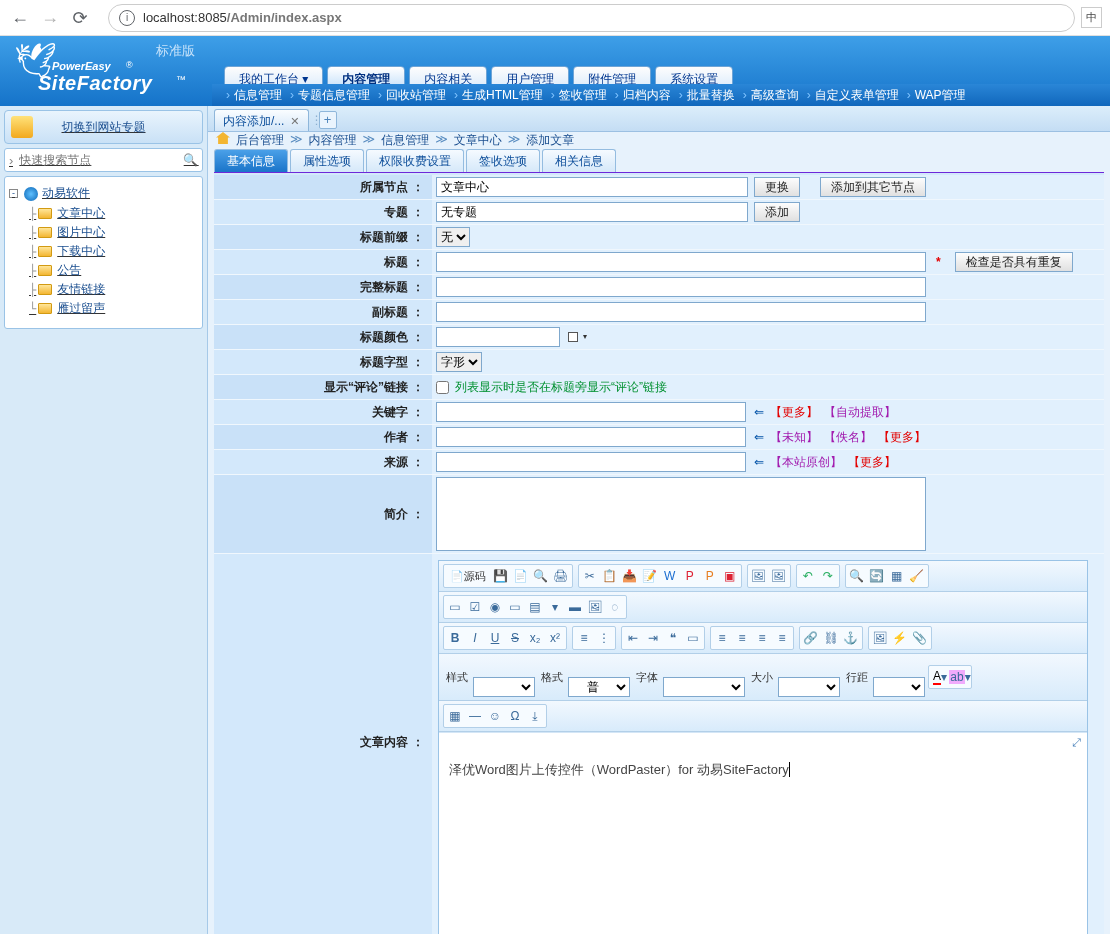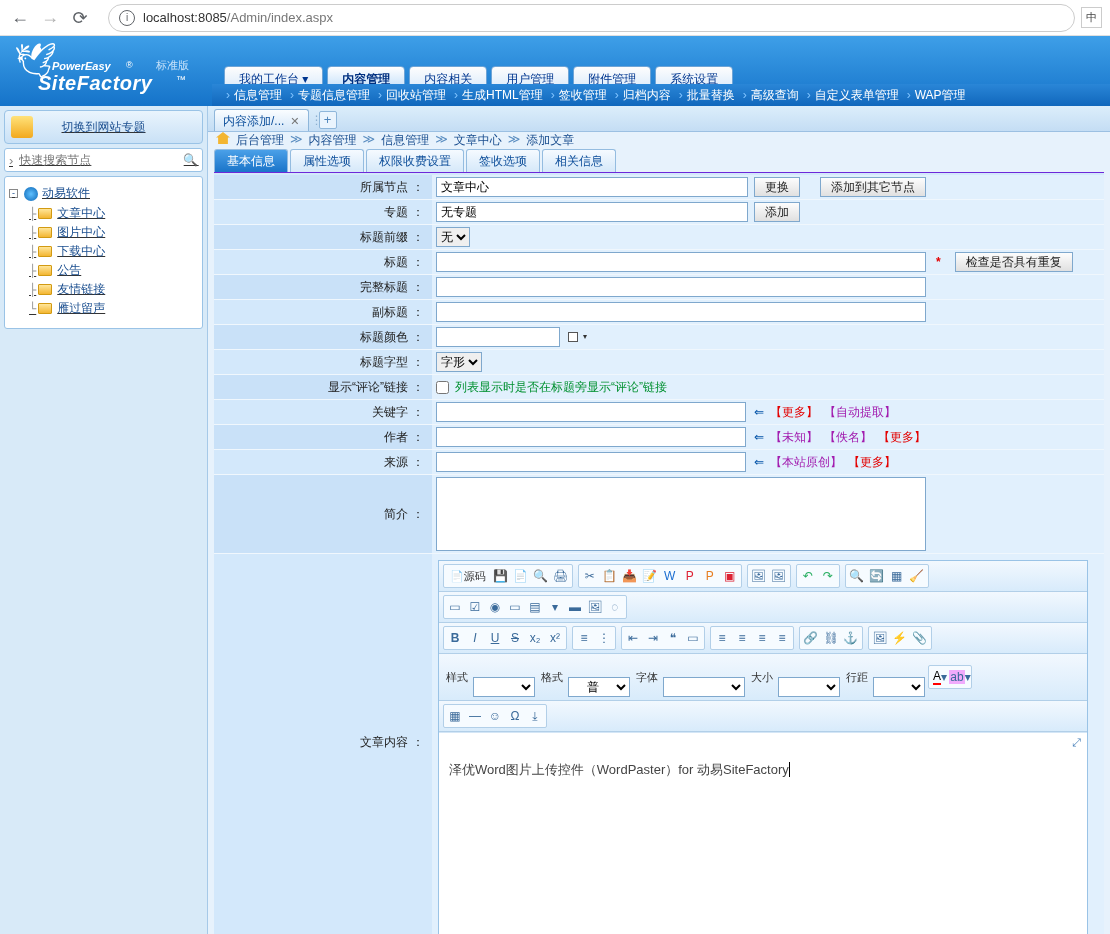--- a/index.html
+++ b/index.html
@@ -5,27 +5,27 @@
 * { margin:0; padding:0; box-sizing:border-box; font-family:"Microsoft YaHei",Arial,sans-serif; }
 body { width:1110px; height:934px; background:#fff; font-size:12px; color:#333; overflow:hidden; }
 
 
 .browser-bar { height:36px; display:flex; align-items:center; padding:0 8px; background:#fff; border-bottom:1px solid #e0e0e0; }
 .nav-btn { width:24px; height:24px; display:flex; align-items:center; justify-content:center; color:#5f6368; margin-right:6px; cursor:pointer; font-size:18px; }
 .nav-btn.disabled { color:#b0b0b0; }
 .url-bar { flex:1; display:flex; align-items:center; height:28px; border:1px solid #ccc; border-radius:14px; padding:0 10px; margin-left:10px; }
 .info-ico { width:16px;height:16px;border:1.5px solid #5f6368;border-radius:50%;display:flex;align-items:center;justify-content:center;font-size:10px;color:#5f6368;margin-right:8px;}
 .url-text { font-size:13px; color:#333; }
-.url-text .grey { color:#777; }
+.url-text .grey { color:#777;font-weight:bold; }
 .zh-switch { font-size:11px; color:#444; padding:2px 4px; border:1px solid #ccc; margin-left:6px;}
 
 
 .hdr { height:70px; background:linear-gradient(#3e9fe8,#1573c9); position:relative; color:#fff; }
 .hdr .logo-area { position:absolute; left:12px; top:2px; width:190px; }
-.logo-area .edition { font-size:11px; position:absolute; left:144px; top:20px; color:#c6e2fa;}
+.logo-area .edition { font-size:13px; position:absolute; left:144px; top:4px; color:#c6e2fa;}
 .logo-txt1 { font-size:11px; font-style:italic; font-weight:bold; position:absolute; top:22px; left:40px;}
 .logo-txt2 { font-size:20px; font-style:italic; font-weight:bold; position:absolute; top:34px; left:26px; letter-spacing:0.5px;}
 .logo-r { font-size:9px; position:absolute; top:22px; left:114px;}
 .logo-tm { font-size:10px; position:absolute; top:36px; left:164px;}
 .bird { position:absolute; left:2px; top:2px; font-size:34px; color:#fff;}
 
 .main-tabs { position:absolute; left:224px; top:30px; display:flex; }
 .main-tab { height:26px; line-height:24px; padding:0 14px; background:linear-gradient(#fdfdfd,#d7e9fb); border:1px solid #6ea4d6; border-radius:4px 4px 0 0; margin-right:4px; color:#00368f; font-size:12px; cursor:pointer;}
 .main-tab.active { background:linear-gradient(#fff,#bddcf9); font-weight:bold; color:#003080;}
 
@@ -63,21 +63,21 @@
 .crumb .home { width:14px;height:12px; background:#f3b632; margin-right:6px; clip-path:polygon(50% 0,100% 45%,85% 45%,85% 100%,15% 100%,15% 45%,0 45%);}
 .crumb span.sep { margin:0 6px; color:#5a8dc0;}
 
 .form-tabs { display:flex; height:24px; border-bottom:1px solid #6d28d9; margin:0 6px;}
 .form-tab { height:23px; line-height:22px; padding:0 12px; border:1px solid #94bce0; border-bottom:none; margin-right:2px; background:linear-gradient(#f5faff,#d5e8f9); color:#0d4e9a; border-radius:3px 3px 0 0; cursor:pointer; font-size:12px;}
 .form-tab.active { background:linear-gradient(#4aa0e8,#1a74c9); color:#fff; }
 
 .form-wrap { margin:0 6px; background:#d3e8fb; padding-top:2px;}
 .frow { display:flex; border-bottom:1px solid #f0f7fd; align-items:center; min-height:24px; background: #c9e1f8;}
 .frow:nth-child(even){ background:#d3e8fb;}
-.flabel { width:218px; text-align:right; padding:3px 8px 3px 0; font-size:12px; color:#222; font-weight:normal;}
+.flabel { width:218px; text-align:right; padding:3px 8px 3px 0; font-size:12px; color:#222; font-weight:bold;}
 .flabel .colon { margin-left:4px;}
 .fval { flex:1; padding:2px 6px 2px 4px; display:flex; align-items:center; gap:6px; background:#e1f0fd; min-height:24px;}
 .fval input[type=text], .fval .txtread { height:20px; border:1px solid #7fa8cd; padding:0 4px; font-size:12px; background:#fff;}
 .fval input.w-long { width:490px; }
 .fval input.w-mid { width:310px; }
 .fval select { height:20px; border:1px solid #7fa8cd; font-size:12px;}
 .fval textarea { border:1px solid #7fa8cd; font-size:12px; padding:3px; resize:none;}
 .btn { height:20px; padding:0 10px; background:linear-gradient(#fdfdfd,#e0e0e0); border:1px solid #7fa8cd; font-size:12px; cursor:pointer; color:#222;}
 .clrpick { width:10px;height:10px;border:1px solid #555; background:#fff; display:inline-block; margin-left:2px; position:relative;}
 .clrpick::after{content:"▾"; font-size:8px; position:absolute; right:-10px; top:-1px; color:#333;}

